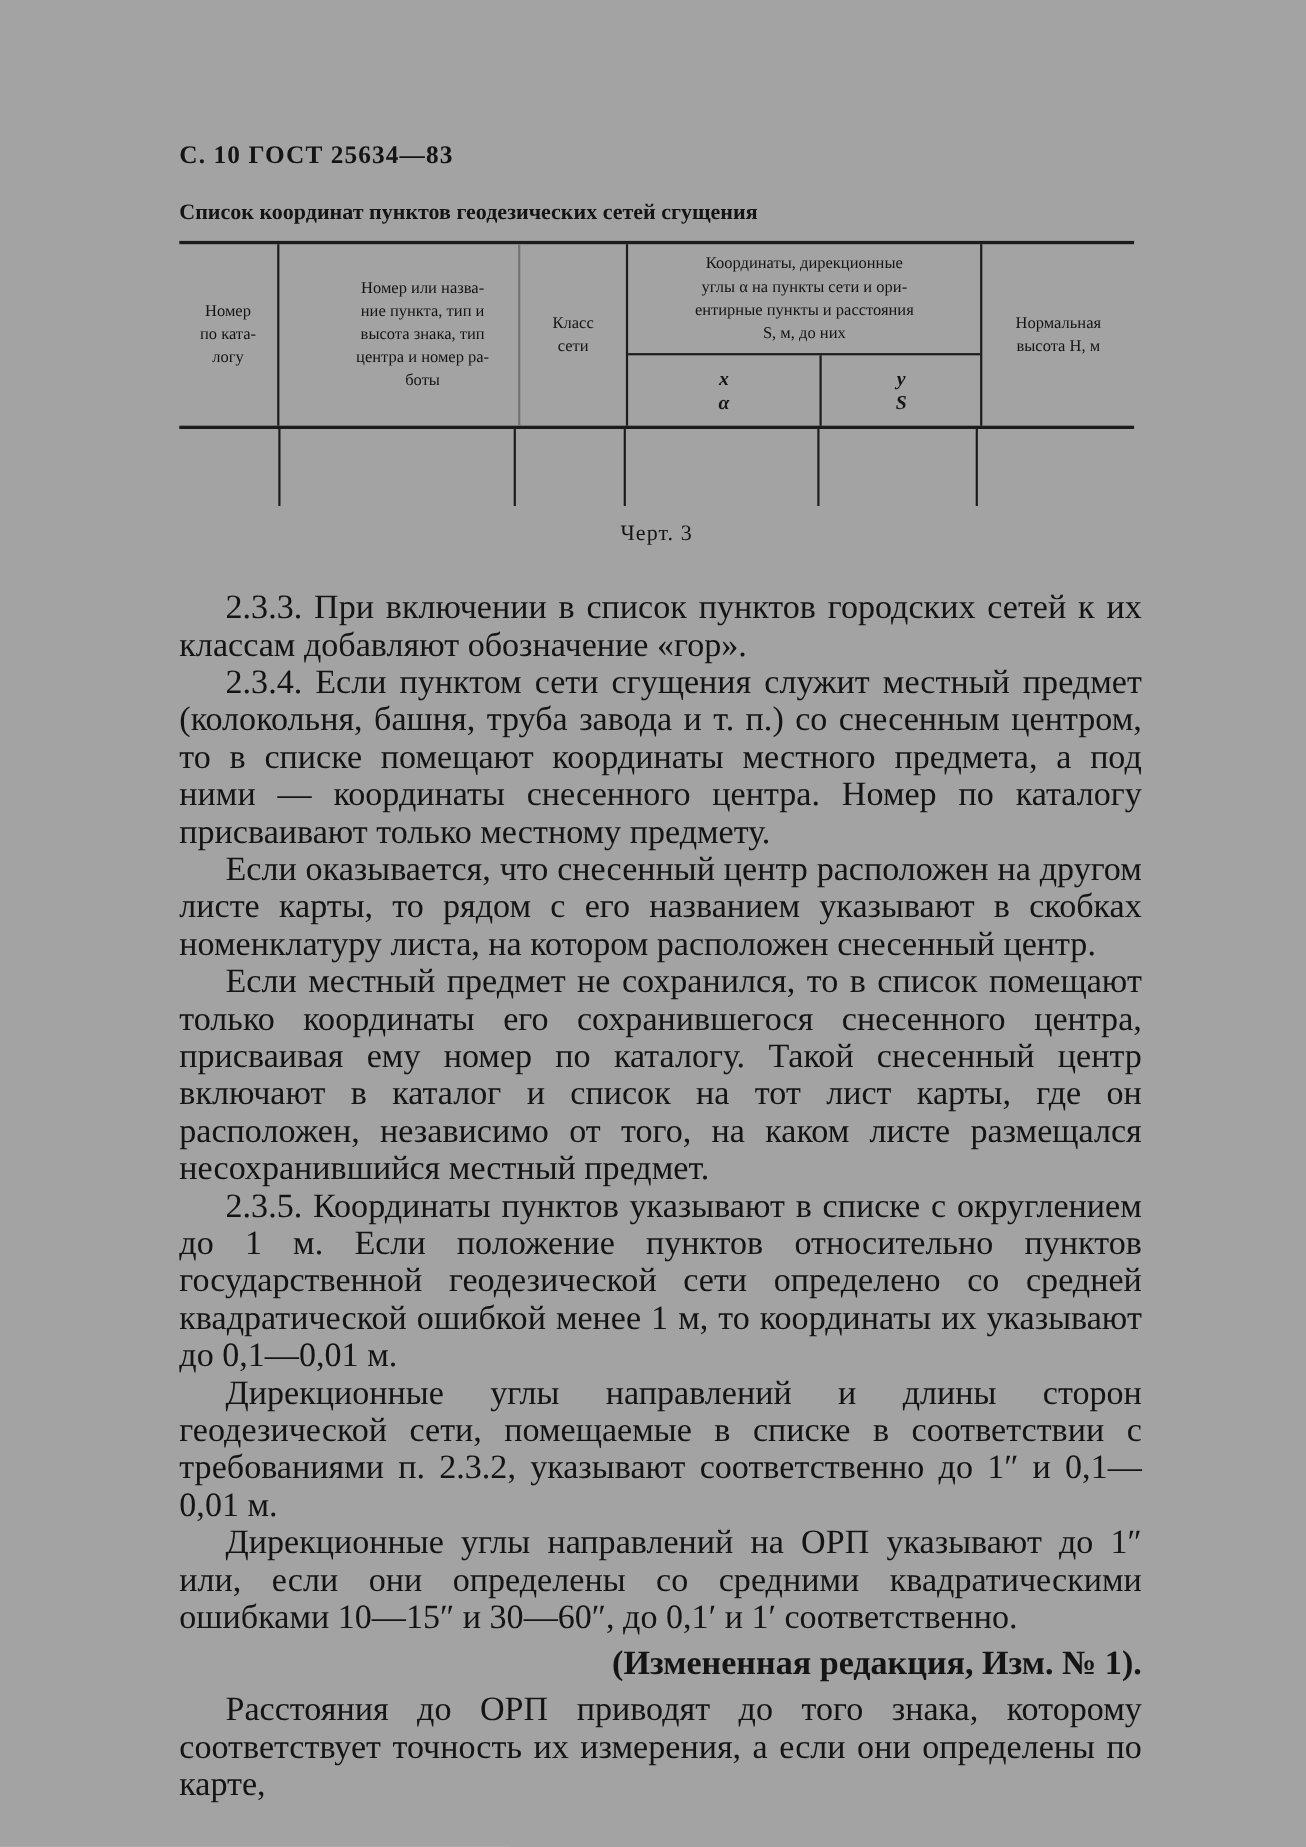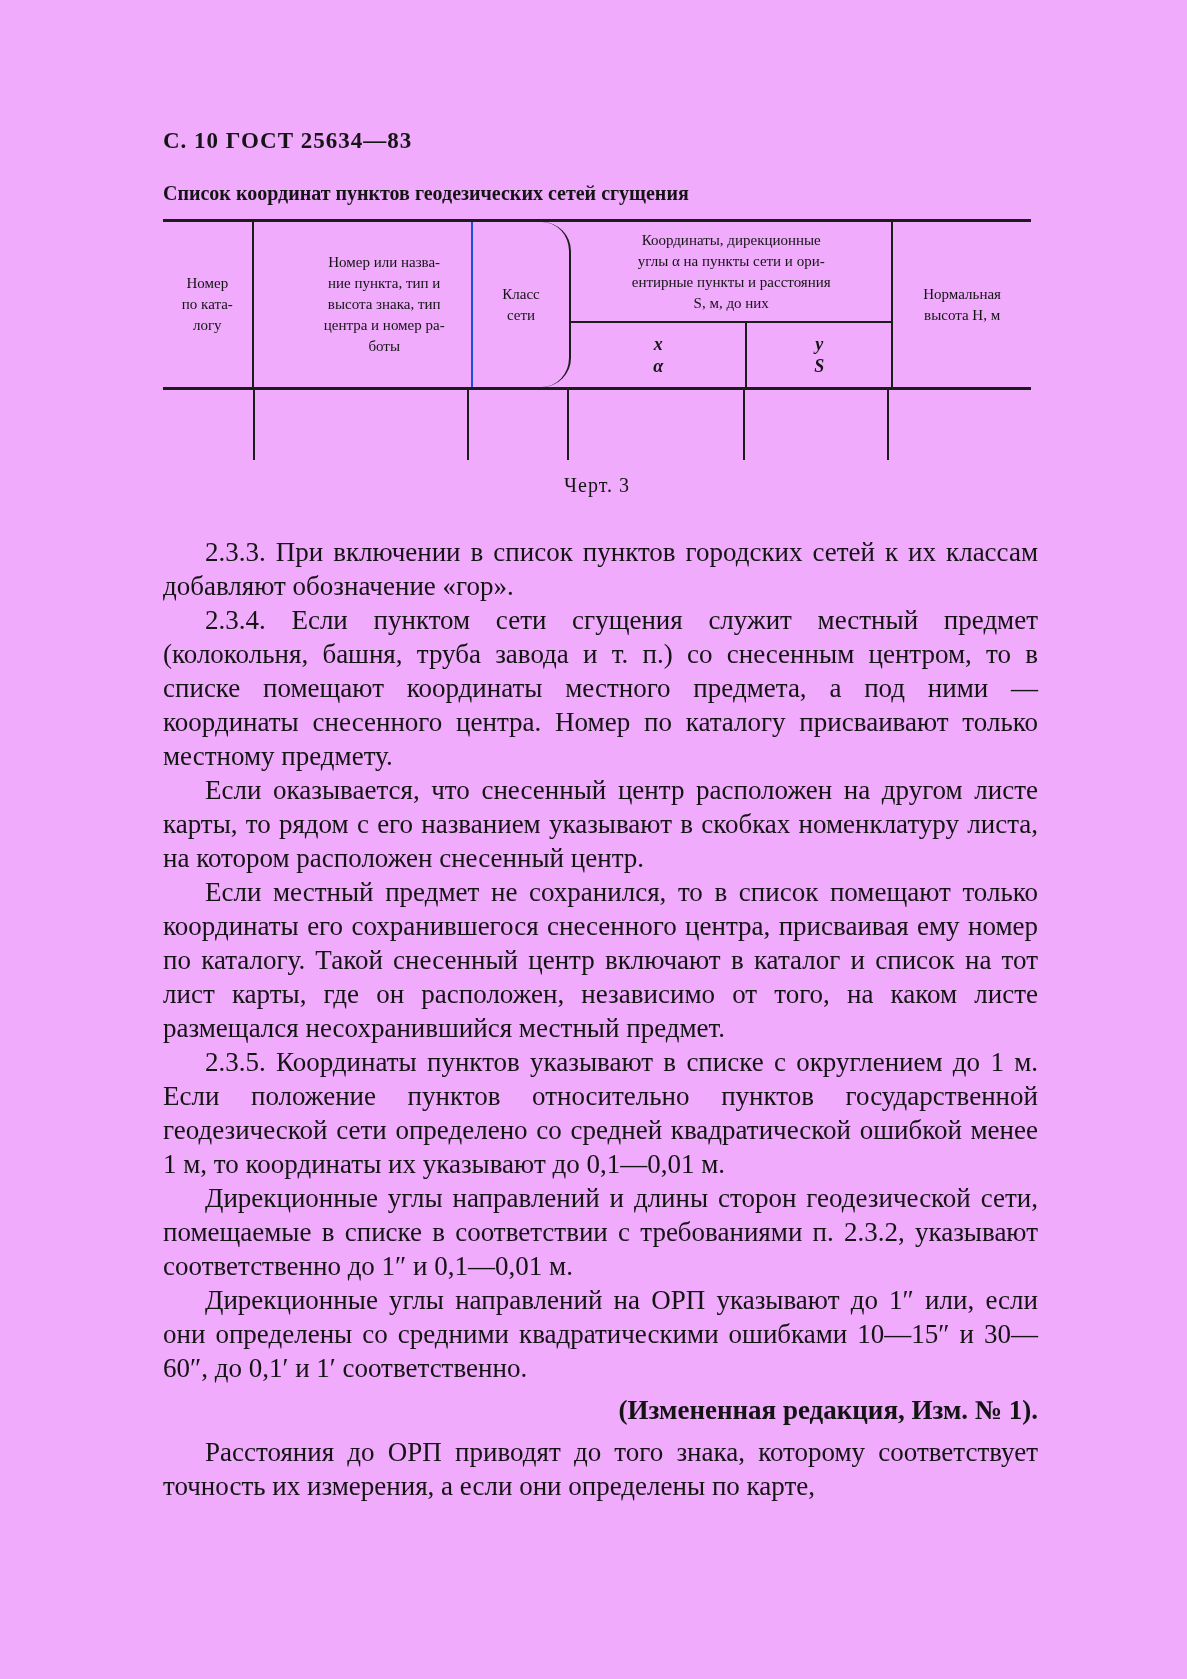--- a/index.html
+++ b/index.html
@@ -1,21 +1,21 @@
 <!DOCTYPE html>
 <html><head>
 <meta charset="utf-8">
 <style>
   * { margin: 0; padding: 0; box-sizing: border-box; }
   html, body { background: #e8e8e8; }
   .page {
     position: relative;
     width: 1187px;
     height: 1679px;
-    background: #f0abfc;
+    background: #a3a3a3;
     font-family: "Liberation Serif", "DejaVu Serif", serif;
     color: #141414;
     overflow: hidden;
   }
   .content {
     position: absolute;
     left: 163px;
     top: 128px;
     width: 880px;
   }
@@ -47,22 +47,22 @@
     font-size: 15px;
     line-height: 21px;
     text-align: center;
     white-space: pre-line;
     display: flex;
     align-items: center;
     justify-content: center;
     padding: 6px 4px;
   }
   .col1 { width: 92px;  border-right: 2px solid #1c1c1c; }
-  .col2 { width: 178px; border-right: 2px solid #1d4ed8; margin-left: 44px; }
-  .col3 { width: 100px; border-right: 2px solid #1c1c1c; border-radius: 29px; }
+  .col2 { width: 178px; border-right: 2px solid #737373; margin-left: 44px; }
+  .col3 { width: 100px; border-right: 2px solid #1c1c1c; }
   .col4 { width: 322px; border-right: 2px solid #1c1c1c; display: flex; flex-direction: column; }
   .col5 { width: 140px; }
   .col4-top {
     flex: 1 1 auto;
     border-bottom: 2px solid #1c1c1c;
     min-height: 100px;
   }
   .col4-sub {
     display: flex;
     height: 64px;
@@ -94,21 +94,21 @@
     width: 868px;
     text-align: center;
     font-size: 20px;
     margin-top: 14px;
     margin-bottom: 38px;
     letter-spacing: 1px;
   }
   
   .body-text {
     width: 875px;
-    font-size: 27px;
+    font-size: 31px;
     line-height: 34px;
     text-align: justify;
   }
   .body-text p {
     text-indent: 42px;
   }
   .body-text p.bold-para {
     font-weight: bold;
     margin-top: 8px;
     margin-bottom: 8px;

